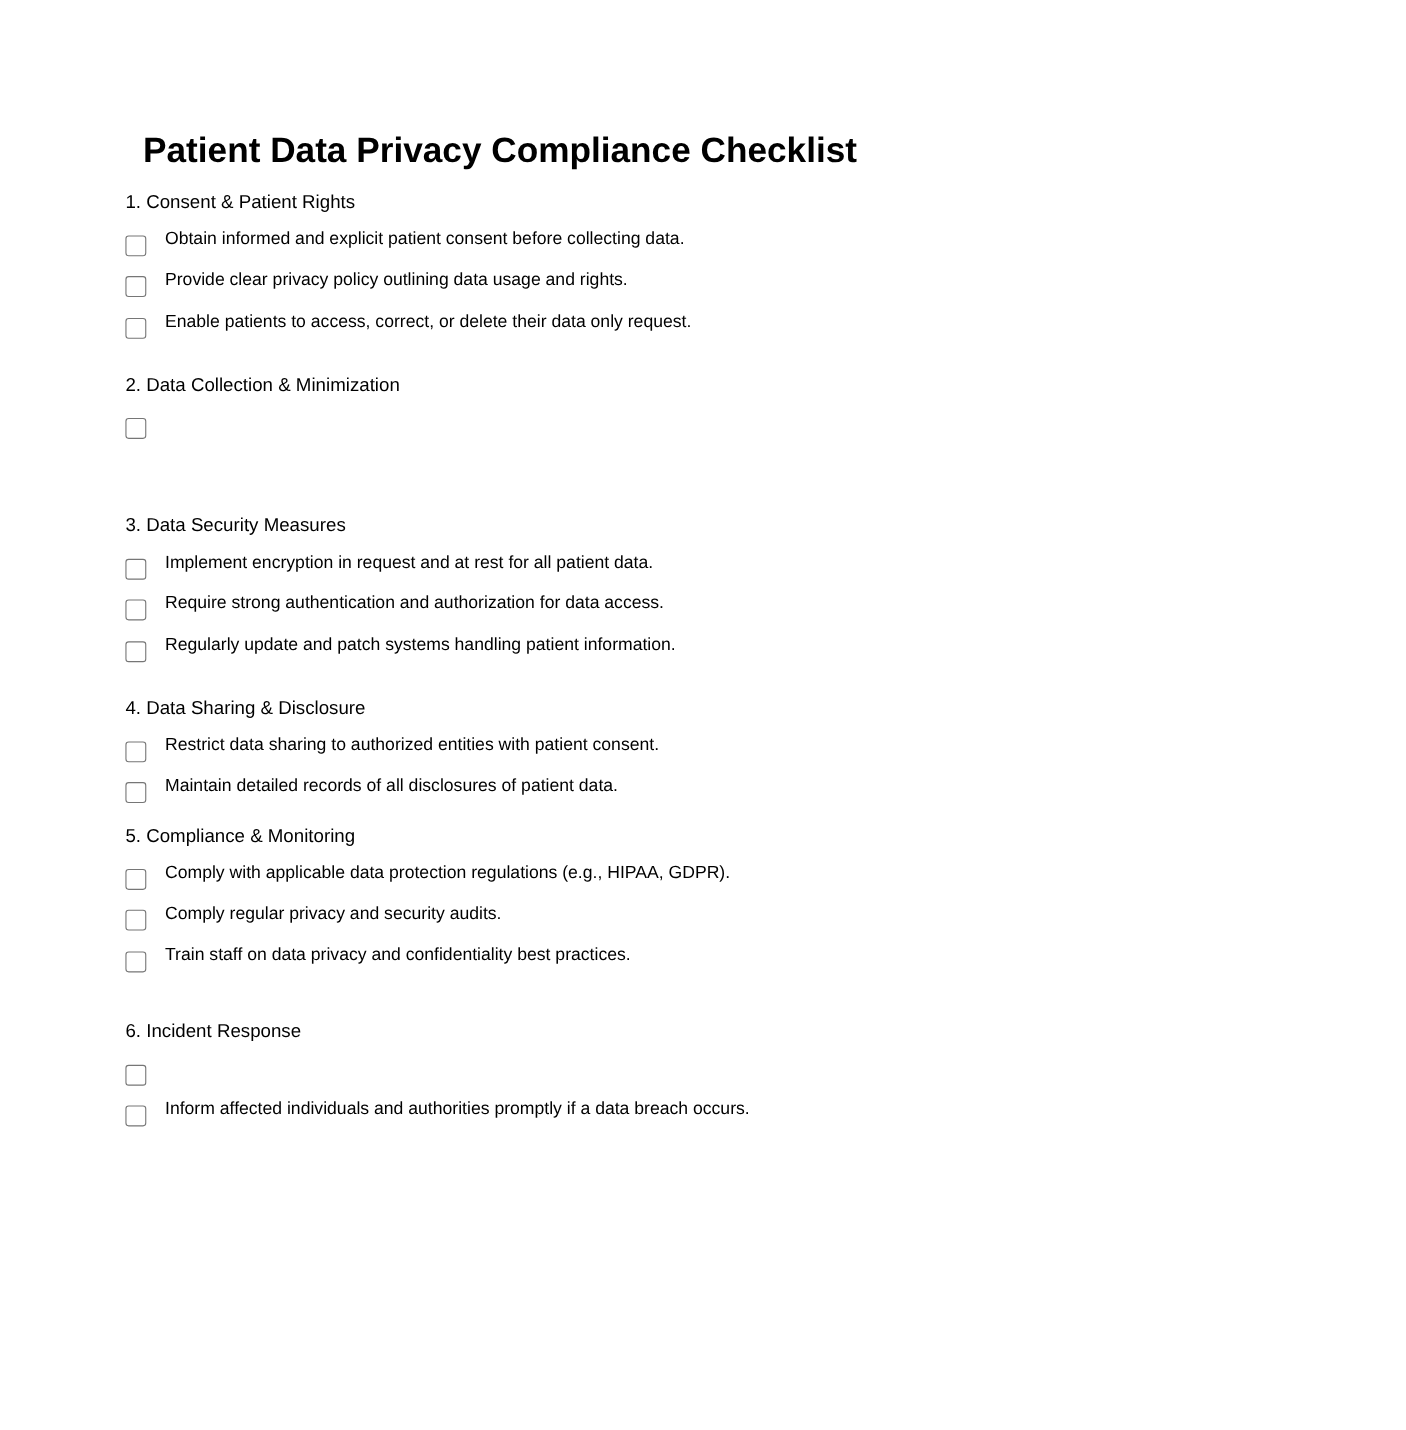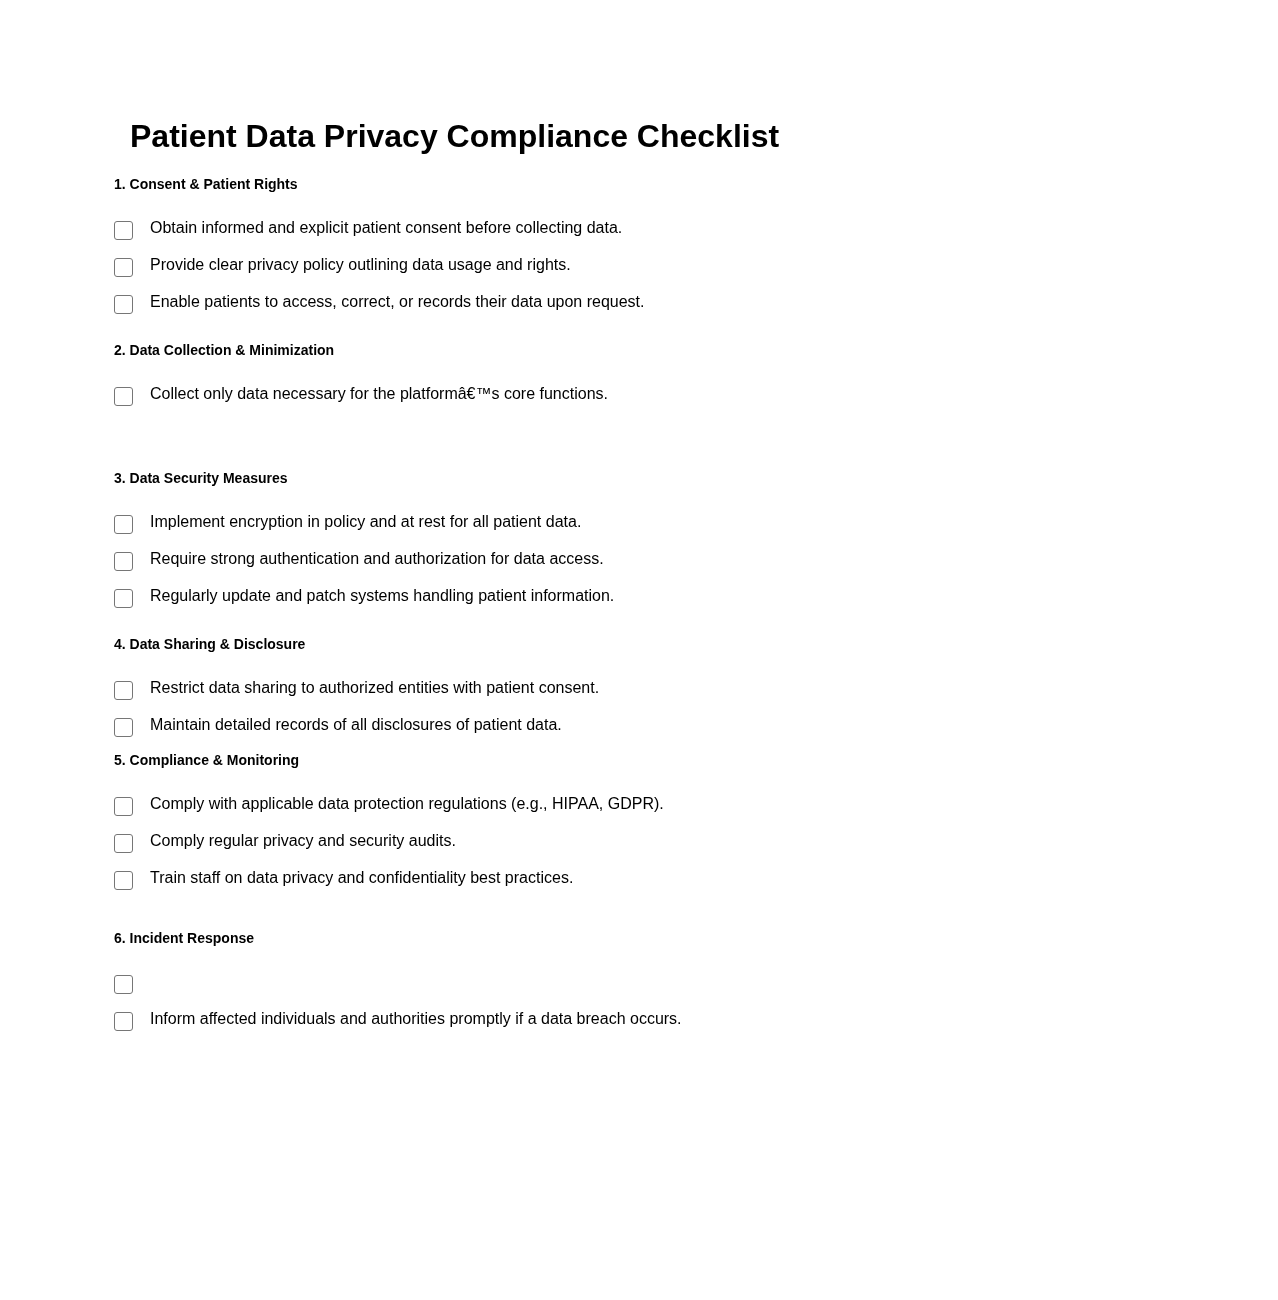--- a/index.html
+++ b/index.html
@@ -8,24 +8,24 @@
       font-family: "Liberation Sans", sans-serif;
       color: #000000;
     }
     .page { position: absolute; left: 114px; top: 0; width: 1100px; }
     h1 {
       position: absolute; top: 101px; left: 0; margin: 16px;
       font-size: 32px; font-weight: bold; white-space: nowrap; line-height: 1.2;
     }
     .section { position: absolute; left: 0; }
     .section h2 {
-      margin: 0; font-size: 14px; font-weight: bold; line-height: 22px; white-space: nowrap;
+      margin: 0; font-size: 17px; font-weight: normal; line-height: 22px; white-space: nowrap;
     }
     .item {
-      display: flex; align-items: center; height: 37.3px;
+      display: flex; align-items: flex-start; height: 37.3px;
     }
     .items { margin-top: 14px; }
     .cb {
       width: 17px; height: 17px; border: 1px solid #767676; border-radius: 3px;
       margin-top: 5px; flex: none; background: #fff; box-sizing: content-box;
     }
     .item-text {
       margin-left: 17px; font-size: 16px; line-height: 18px; white-space: nowrap; color: #000;
     }
   </style>
@@ -41,41 +41,40 @@
       <div class="item">
           <span class="cb"></span>
           <span class="item-text">Obtain informed and explicit patient consent before collecting data.</span>
         </div>
       <div class="item">
           <span class="cb"></span>
           <span class="item-text">Provide clear privacy policy outlining data usage and rights.</span>
         </div>
       <div class="item">
           <span class="cb"></span>
-          <span class="item-text">Enable patients to access, correct, or records their data upon request.</span>
+          <span class="item-text">Enable patients to access, correct, or delete their data only request.</span>
         </div>
     </div>
   </div>
 
   <div class="section" style="top:339px">
     <h2>2. Data Collection &amp; Minimization</h2>
     <div class="items">
       <div class="item">
           <span class="cb"></span>
-          <span class="item-text">Collect only data necessary for the platformâ€™s core functions.</span>
         </div>
     </div>
   </div>
 
   <div class="section" style="top:467px">
     <h2>3. Data Security Measures</h2>
     <div class="items">
       <div class="item">
           <span class="cb"></span>
-          <span class="item-text">Implement encryption in policy and at rest for all patient data.</span>
+          <span class="item-text">Implement encryption in request and at rest for all patient data.</span>
         </div>
       <div class="item">
           <span class="cb"></span>
           <span class="item-text">Require strong authentication and authorization for data access.</span>
         </div>
       <div class="item">
           <span class="cb"></span>
           <span class="item-text">Regularly update and patch systems handling patient information.</span>
         </div>
     </div>

